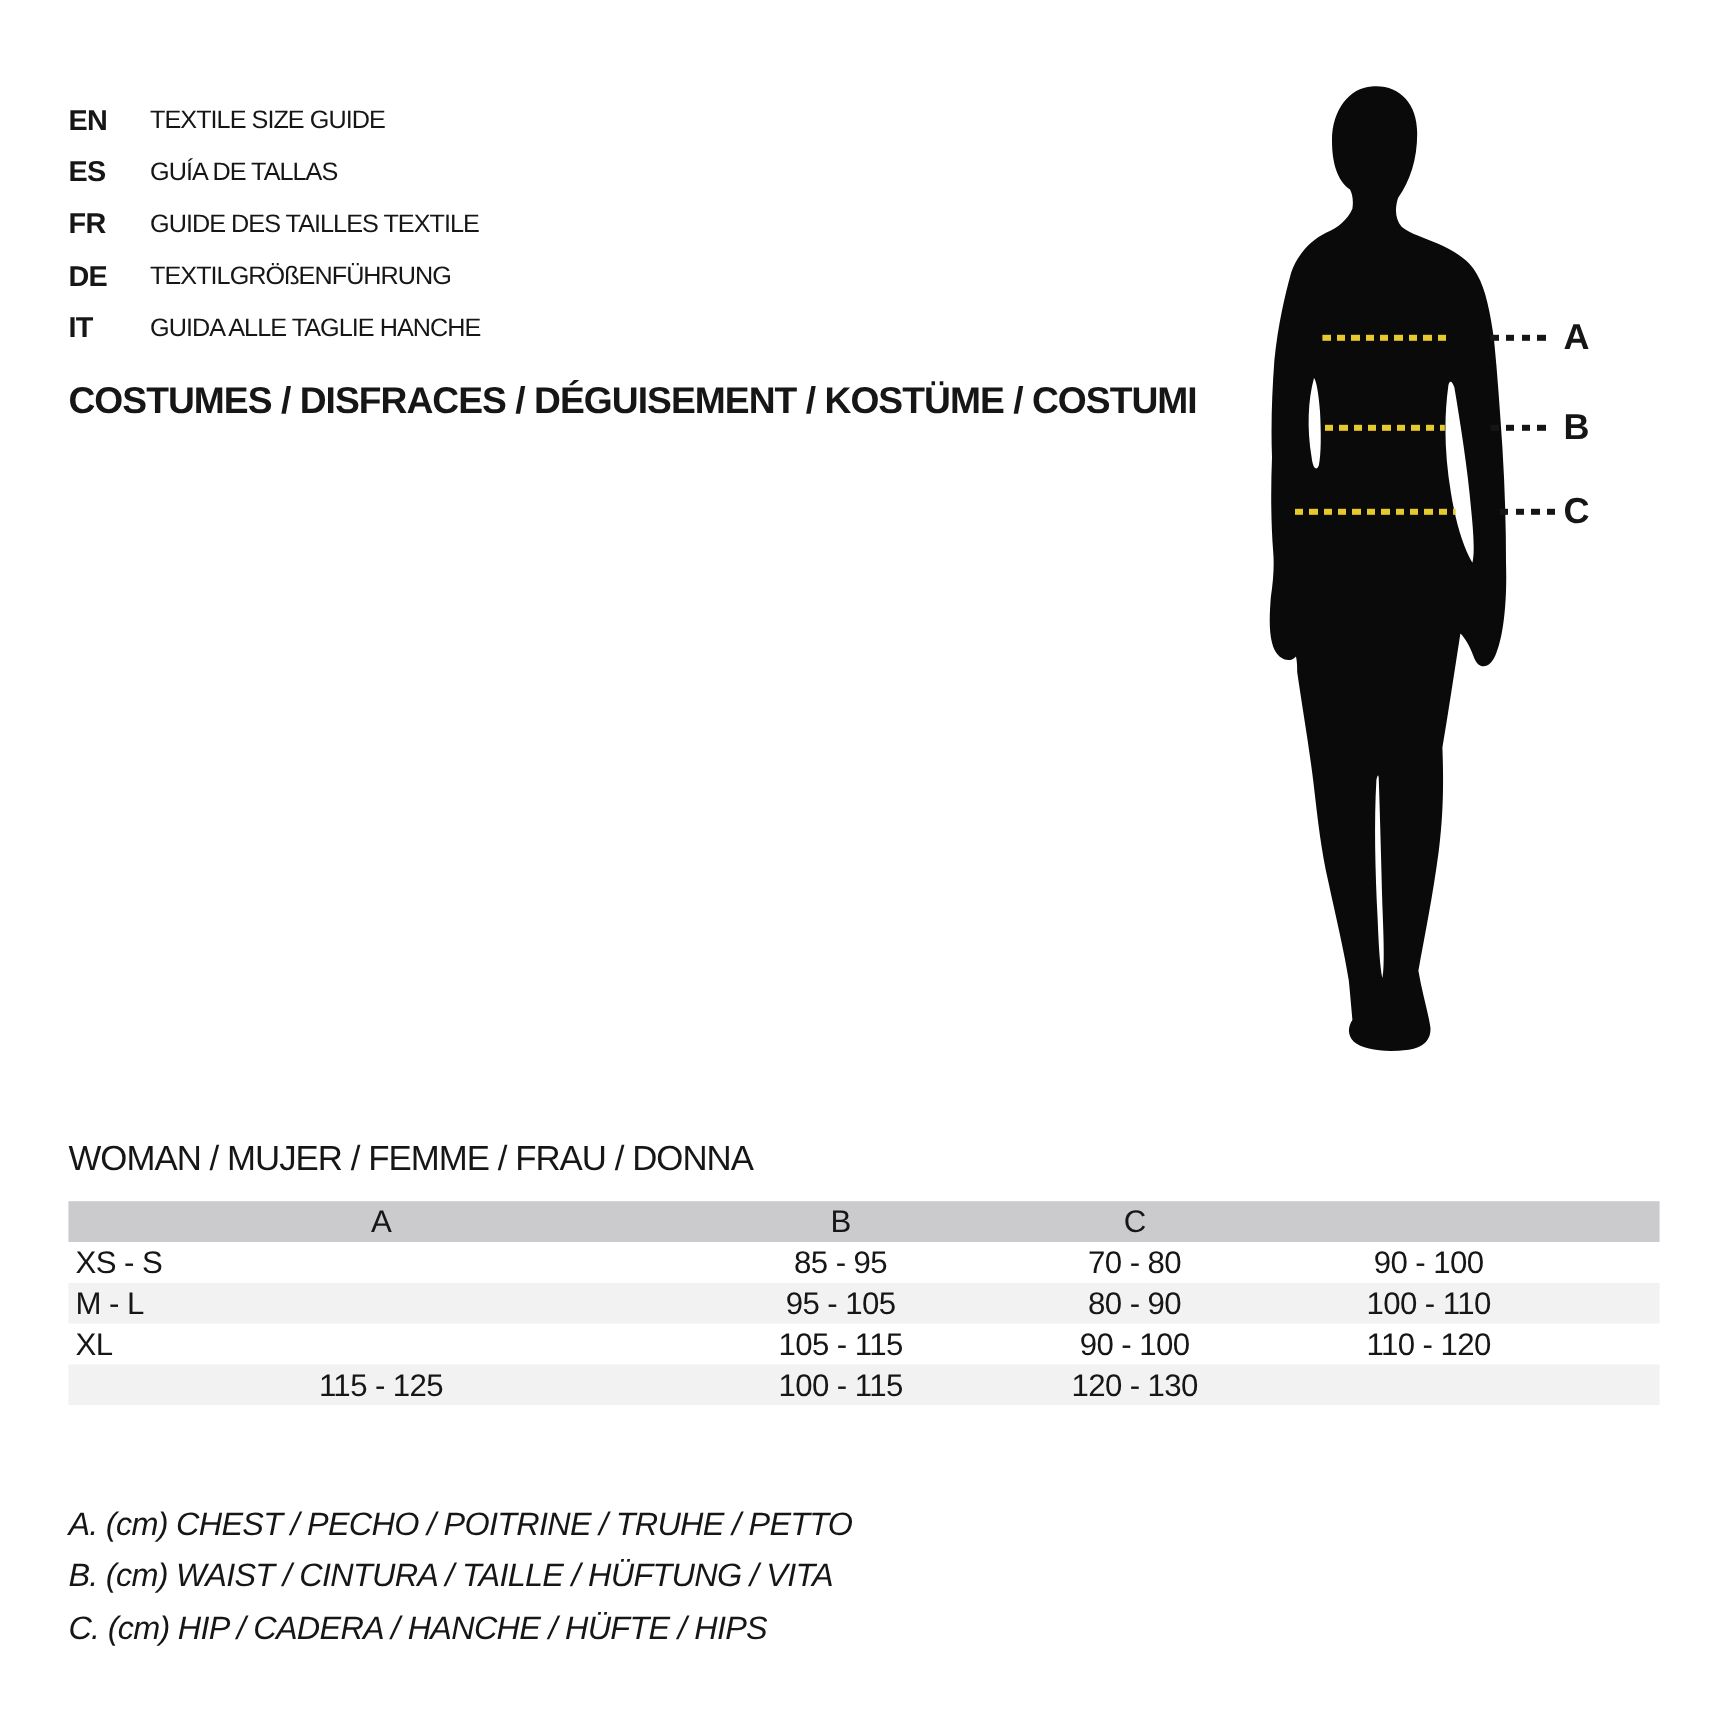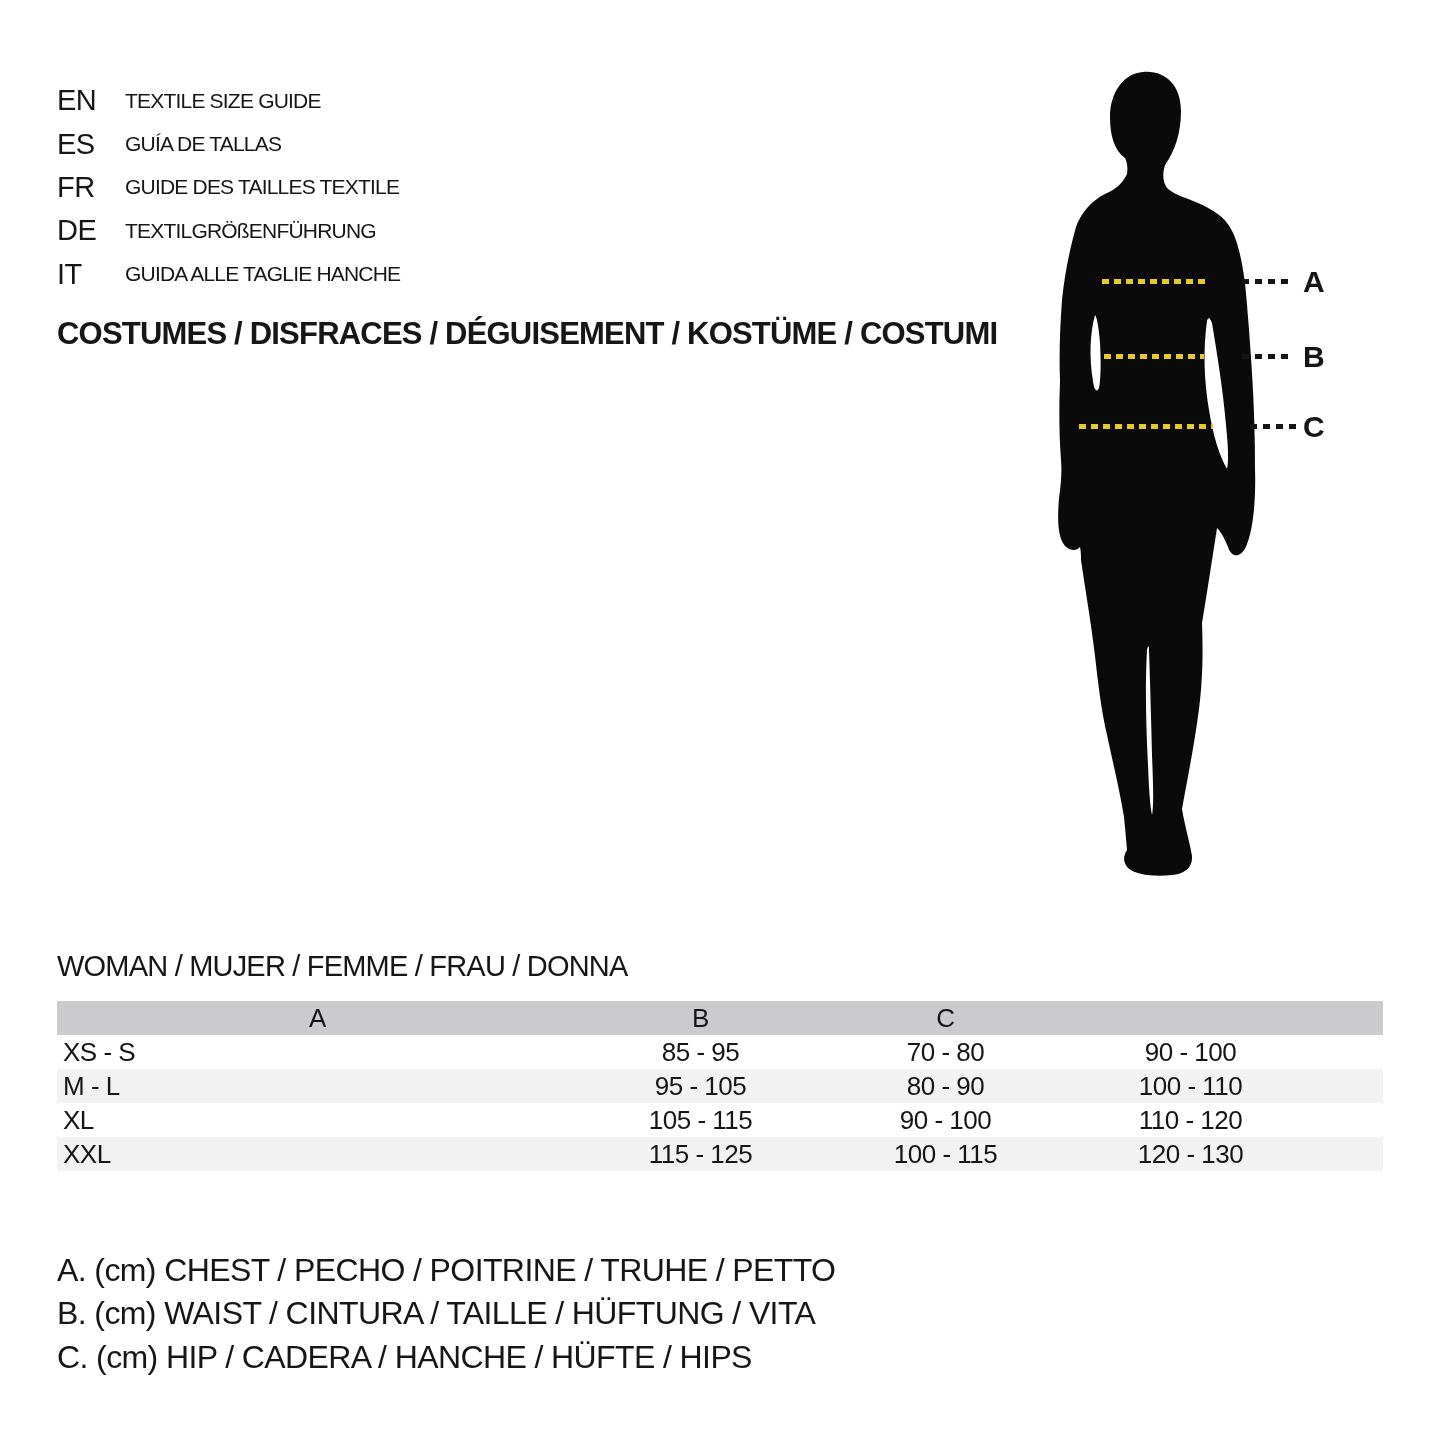--- a/index.html
+++ b/index.html
@@ -17,21 +17,21 @@
     position:relative;
     width:1445px;height:1444px;
     background:var(--page_bg);
     color:var(--text);
     font-family:"Liberation Sans","DejaVu Sans",sans-serif;
     overflow:hidden;
   }
   
   .langs{position:absolute;left:57px;top:79px;}
   .lang-row{display:flex;height:43.4px;align-items:center;}
-  .lang-code{width:68px;font-size:29px;font-weight:400;letter-spacing:-0.5px;}
+  .lang-code{width:68px;font-size:24px;font-weight:700;letter-spacing:-0.5px;}
   .lang-title{font-size:21px;font-weight:500;letter-spacing:-0.8px;white-space:nowrap;}
   
   .category{
     position:absolute;left:57px;top:316px;
     font-size:31px;font-weight:700;letter-spacing:-0.8px;white-space:nowrap;
   }
   
   .figure{position:absolute;left:0;top:0;width:1445px;height:940px;}
   .silhouette{position:absolute;left:1035px;top:65px;width:230px;height:820px;}
   .dash{position:absolute;height:5px;}
@@ -61,21 +61,21 @@
     display:grid;grid-template-columns:521px 245px 245px 245px 70px;
     height:34px;align-items:center;
     font-size:26px;letter-spacing:-0.5px;
   }
   .t-row.head{background:var(--header_bg);}
   .t-row.stripe{background:var(--stripe_bg);}
   .t-cell{text-align:center;white-space:nowrap;}
   .t-cell.first{text-align:left;padding-left:6px;}
   
   .legend{position:absolute;left:57px;top:1249px;}
-  .legend-line{height:43.3px;line-height:43.3px;font-size:32px;letter-spacing:-0.6px;white-space:nowrap;}
+  .legend-line{height:43.3px;line-height:43.3px;font-size:27px;letter-spacing:-0.6px;white-space:nowrap;font-style:italic;}
 </style>
 </head>
 <body>
 
 <div class="canvas">
 
   <section class="langs">
     <div class="lang-row">
       <span class="lang-code">EN</span>
       <span class="lang-title">TEXTILE SIZE GUIDE</span>
@@ -201,21 +201,20 @@
       <div class="t-cell"></div>
     </div>
     <div class="t-row">
       <div class="t-cell first">XL</div>
       <div class="t-cell">105 - 115</div>
       <div class="t-cell">90 - 100</div>
       <div class="t-cell">110 - 120</div>
       <div class="t-cell"></div>
     </div>
     <div class="t-row stripe">
-      <div class="t-cell first">XXL</div>
       <div class="t-cell">115 - 125</div>
       <div class="t-cell">100 - 115</div>
       <div class="t-cell">120 - 130</div>
       <div class="t-cell"></div>
     </div>
   </div>
 
   <div class="legend">
     <div class="legend-line">A. (cm) CHEST / PECHO / POITRINE / TRUHE / PETTO</div>
     <div class="legend-line">B. (cm) WAIST / CINTURA / TAILLE / HÜFTUNG / VITA</div>

